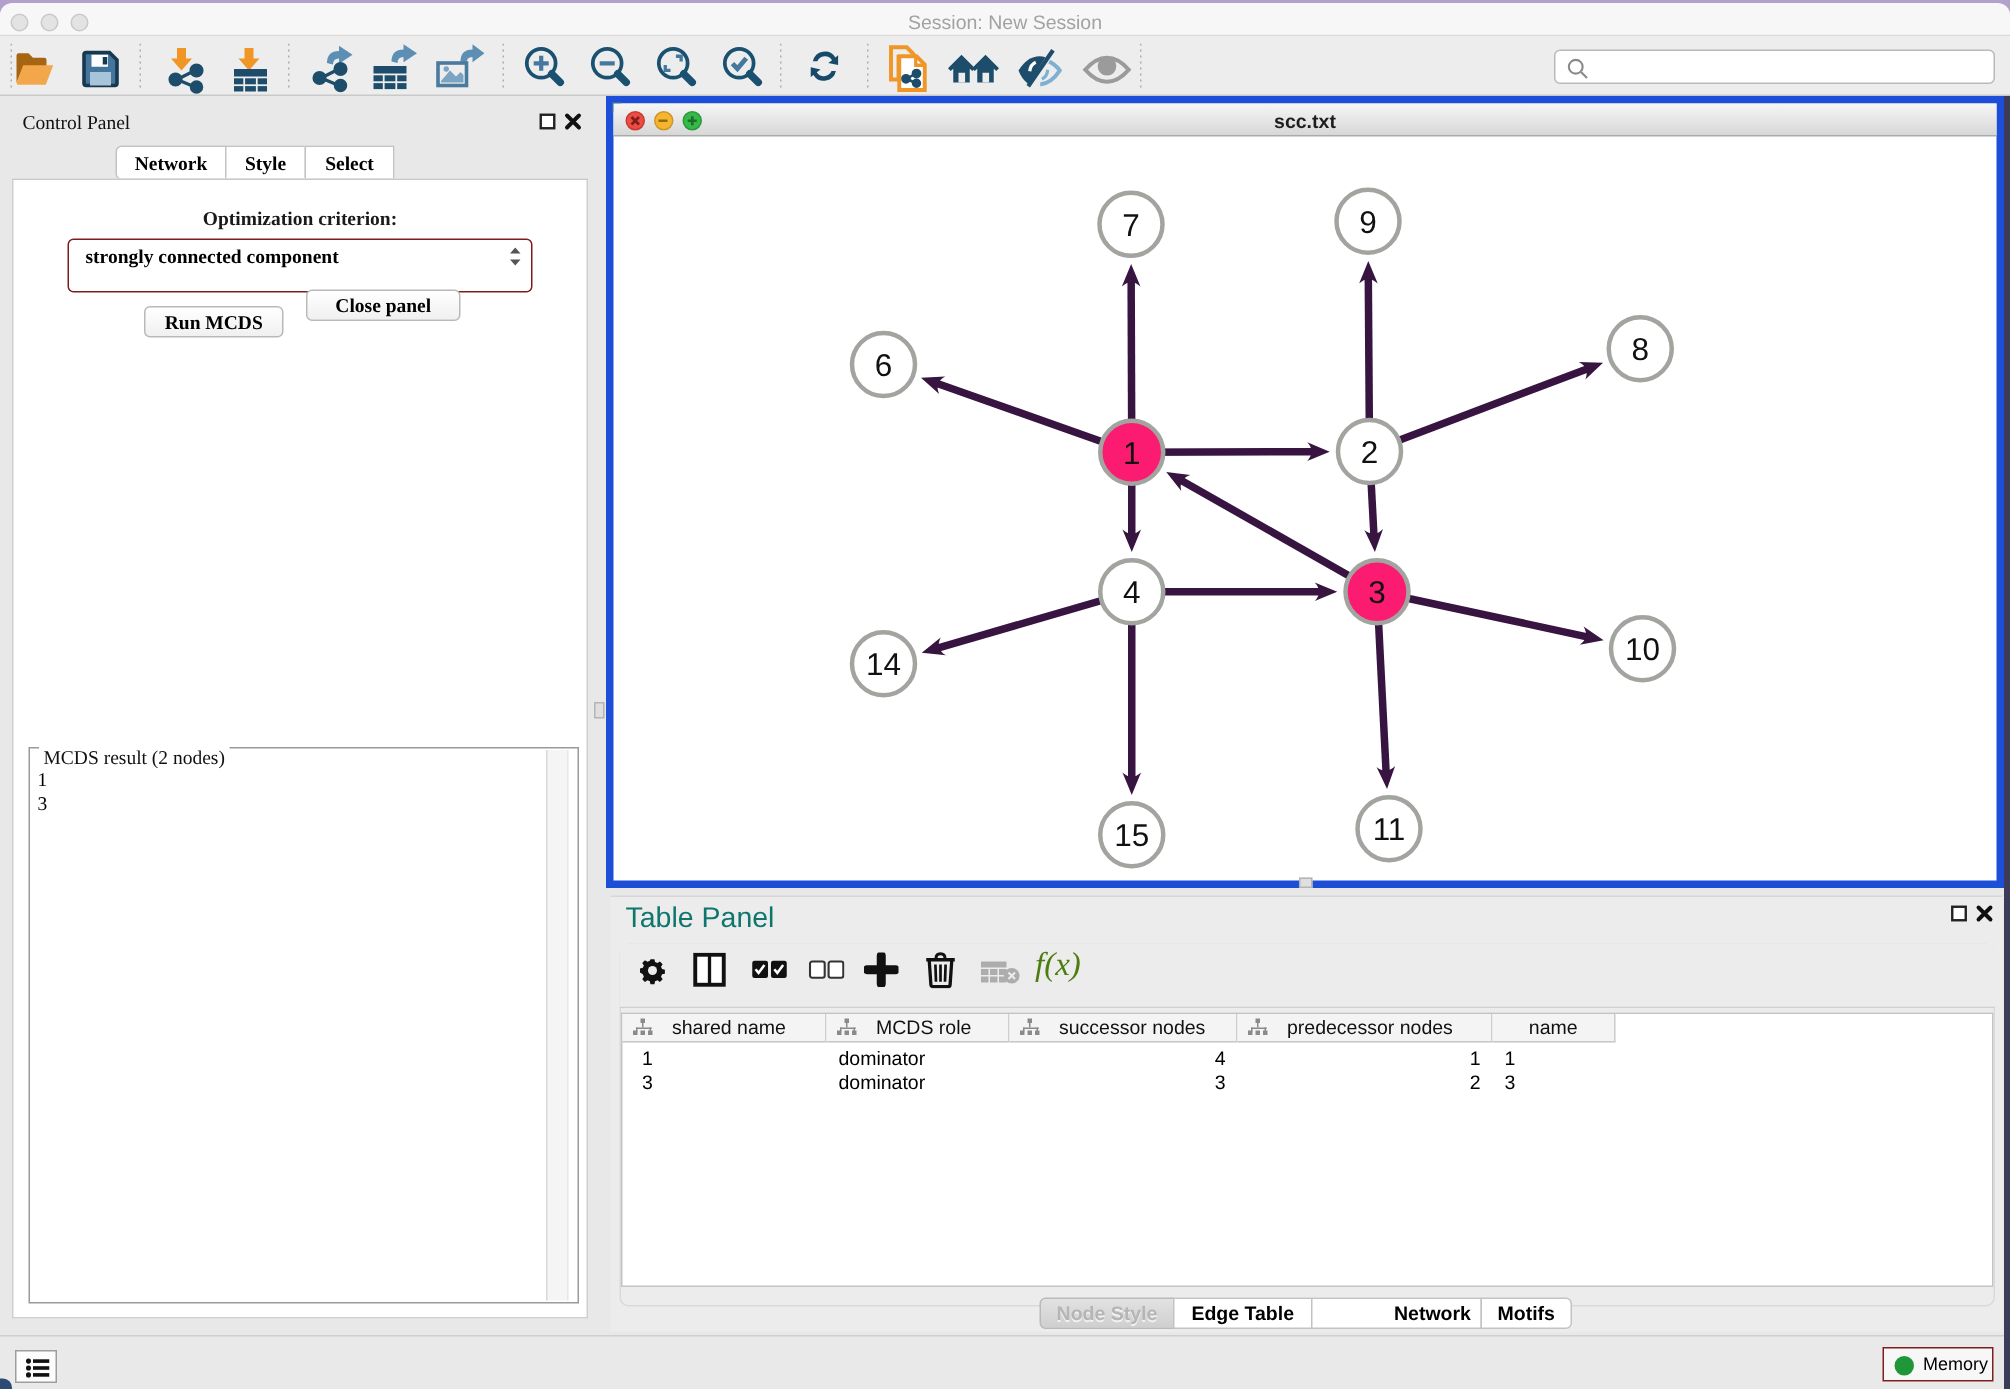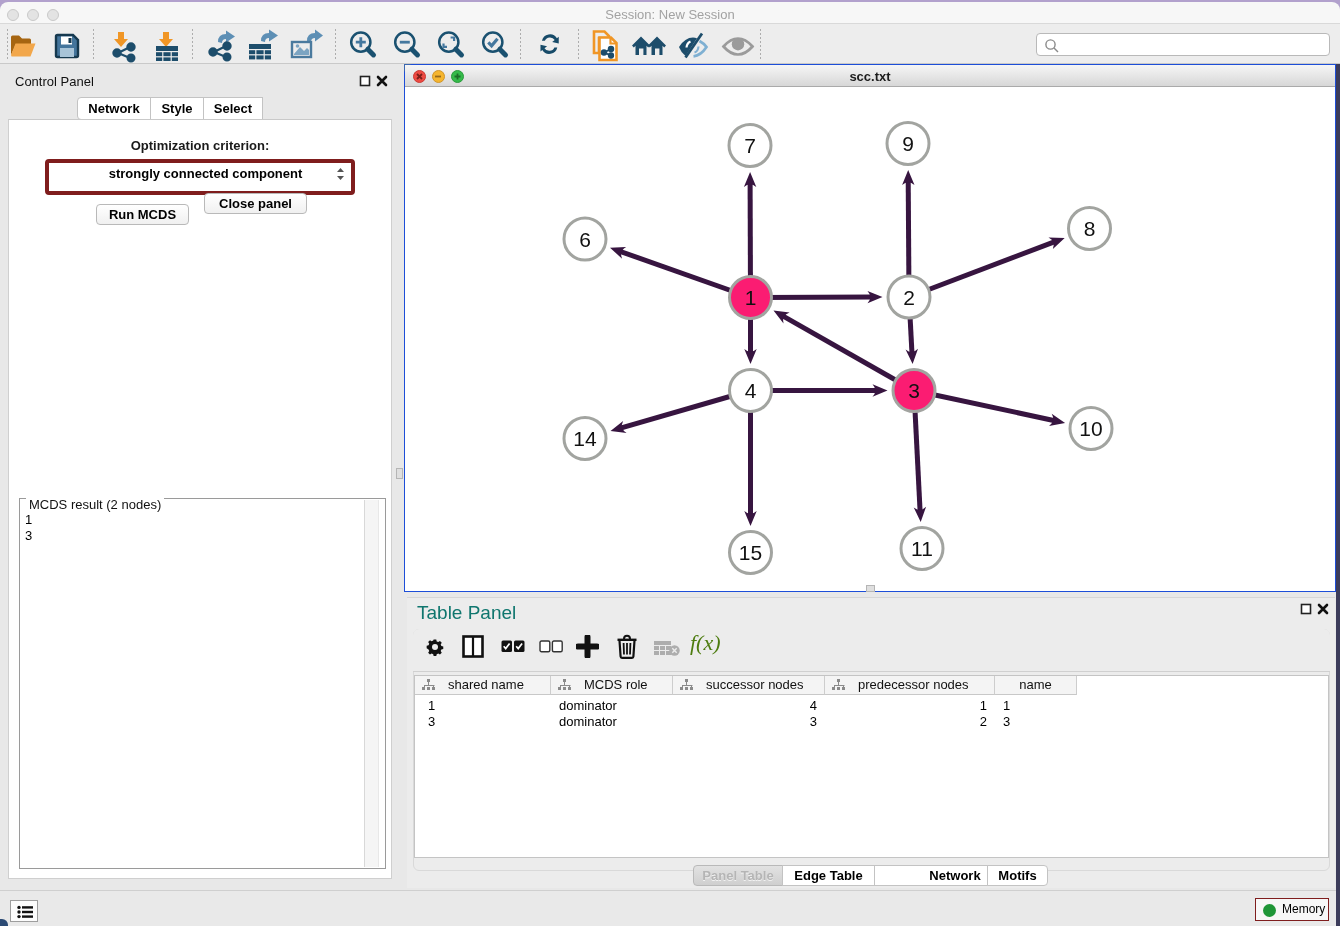--- a/index.html
+++ b/index.html
@@ -16,45 +16,45 @@
                 color:#a2a2a2; font-size:13px; }
   #toolbar { position:absolute; left:0; top:24px; width:1340px; height:40px;
              background:#ededed; border-bottom:1px solid #c9c9c9; }
   .tsep { position:absolute; top:5px; height:30px; width:1px;
           background-image:linear-gradient(#adadad 40%, rgba(0,0,0,0) 0%);
           background-size:1px 4px; }
   .ticon { position:absolute; top:5px; }
   #searchbox { position:absolute; right:10px; top:9px; width:294px; height:23px;
                background:#fff; border:1px solid #b9b9b9; border-radius:4px; }
   
-  #cpanel { position:absolute; left:0; top:65px; width:402px; height:826px; background:#e8e8e8; }
+  #cpanel { position:absolute; left:0; top:65px; width:402px; height:826px; background:#e8e8e8;font-family:Liberation Serif, serif; }
   #cp-title { position:absolute; left:15px; top:9px; font-size:13px; color:#111; }
   .tabrow { position:absolute; font-size:13px; }
   .tab { position:absolute; top:0; height:23px; background:#fff; border:1px solid #c3c3c3;
          text-align:center; color:#000; line-height:22px; font-weight:bold; }
   .tabsel { background:linear-gradient(#e4e4e4,#d2d2d2); color:#b9b9b9;
             text-shadow:0 1px 0 #f5f5f5; border:1px solid #b9b9b9; }
   #cp-inner { position:absolute; left:8px; top:54px; width:384px; height:760px;
               background:#ffffff; border:1px solid #cfcfcf; border-top:1px solid #c9c9c9; }
   #opt-label { position:absolute; left:0; top:18px; width:100%; text-align:center; font-size:13px; color:#1a1a1a; font-weight:bold;}
   #cp-select { position:absolute; left:36px; top:39px; width:310px; height:36px; background:#fff;
-               border:4px solid #7f1d1d; border-radius:4px; font-size:13px; color:#000;
-               line-height:22px; padding-left:11px; font-weight:bold;text-align:center; }
+               border:1px solid #7f1d1d; border-radius:4px; font-size:13px; color:#000;
+               line-height:22px; padding-left:11px; font-weight:bold; }
   .cp-btn { position:absolute; top:73px; height:21px; background:linear-gradient(#fff,#f0f0f0);
             border:1px solid #b9b9b9; border-radius:4px; font-size:13px; color:#000;
             text-align:center; line-height:19px; font-weight:bold; }
   #mcds-box { position:absolute; left:10px; top:378px; width:367px; height:371px;
               background:#fff; border:1px solid #9a9a9a; }
   #mcds-legend { position:absolute; left:6px; top:-2px; background:#fff; padding:0 3px;
                  font-size:13px; color:#111; }
   #mcds-scroll { position:absolute; right:6px; top:1px; width:15px; height:367px;
                  background:#f5f5f5; border-left:1px solid #d8d8d8; border-right:1px solid #e8e8e8; }
   
   #netwin { position:absolute; left:404px; top:64px; width:932px; height:528px;
-            border:1px solid #1d4ed8; background:#fff; }
+            border:5px solid #1d4ed8; background:#fff; }
   #net-tb { position:absolute; left:0; top:0; width:100%; height:22px;
             background:linear-gradient(#f6f6f6,#d7d7d7); border-bottom:1px solid #aaa; }
   #net-title { position:absolute; top:4px; width:100%; text-align:center; font-size:13px;
                font-weight:bold; color:#1d1d1d; }
   .mlight { position:absolute; top:5px; width:13px; height:13px; border-radius:50%; }
   #graph { position:absolute; left:3px; top:23px; }
   #graph text { font-size:21px; fill:#111; }
   
   #tpanel { position:absolute; left:407px; top:597px; width:928px; height:291px;
             background:#ececec; border-top:1px solid #d6d6d6; }
@@ -430,21 +430,21 @@
       <div class="tcell" style="left:258px; top:22px; width:144px; text-align:right;">4</div>
       <div class="tcell" style="left:410px; top:22px; width:162px; text-align:right;">1</div>
       <div class="tcell" style="left:588px; top:22px;">1</div>
       <div class="tcell" style="left:13px;  top:38px;">3</div>
       <div class="tcell" style="left:144px; top:38px;">dominator</div>
       <div class="tcell" style="left:258px; top:38px; width:144px; text-align:right;">3</div>
       <div class="tcell" style="left:410px; top:38px; width:162px; text-align:right;">2</div>
       <div class="tcell" style="left:588px; top:38px;">3</div>
     </div>
     <div id="btabs">
-      <div class="btab" style="left:286px; width:90px; border-radius:4px 0 0 4px; background:linear-gradient(#e2e2e2,#cfcfcf); color:#b5b5b5; text-shadow:0 1px 0 #f2f2f2; border-color:#b9b9b9;">Panel Table</div>
+      <div class="btab" style="left:286px; width:90px; border-radius:4px 0 0 4px; background:linear-gradient(#e2e2e2,#cfcfcf); color:#b5b5b5; text-shadow:0 1px 0 #f2f2f2; border-color:#b9b9b9;">Node Style</div>
       <div class="btab" style="left:375px; width:93px;">Edge Table</div>
       <div class="btab" style="left:467px; width:114px;padding-left:48px;">Network Table</div>
       <div class="btab" style="left:580px; width:61px; border-radius:0 4px 4px 0;">Motifs</div>
     </div>
   </div>
   <div id="statusbar">
     <div class="abs" style="left:10px; top:9px; width:28px; height:22px; background:#fcfcfc; border:1px solid #9e9e9e;">
       <svg class="abs" style="left:6px; top:4px;" width="16" height="14" viewBox="0 0 16 14">
         <g fill="#111">
           <circle cx="2" cy="2.4" r="1.7"></circle>

